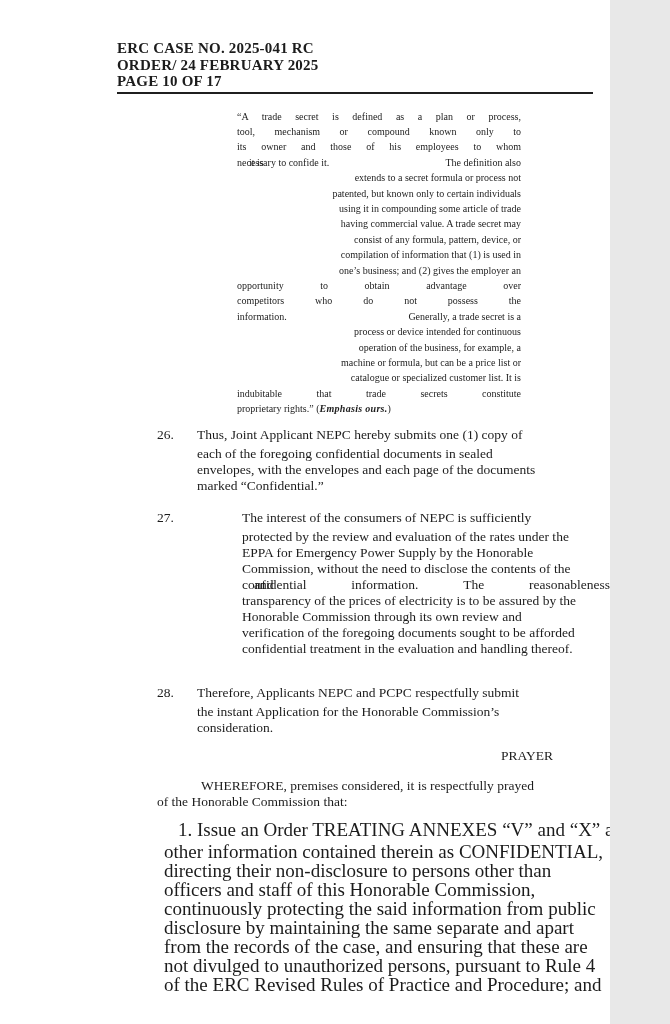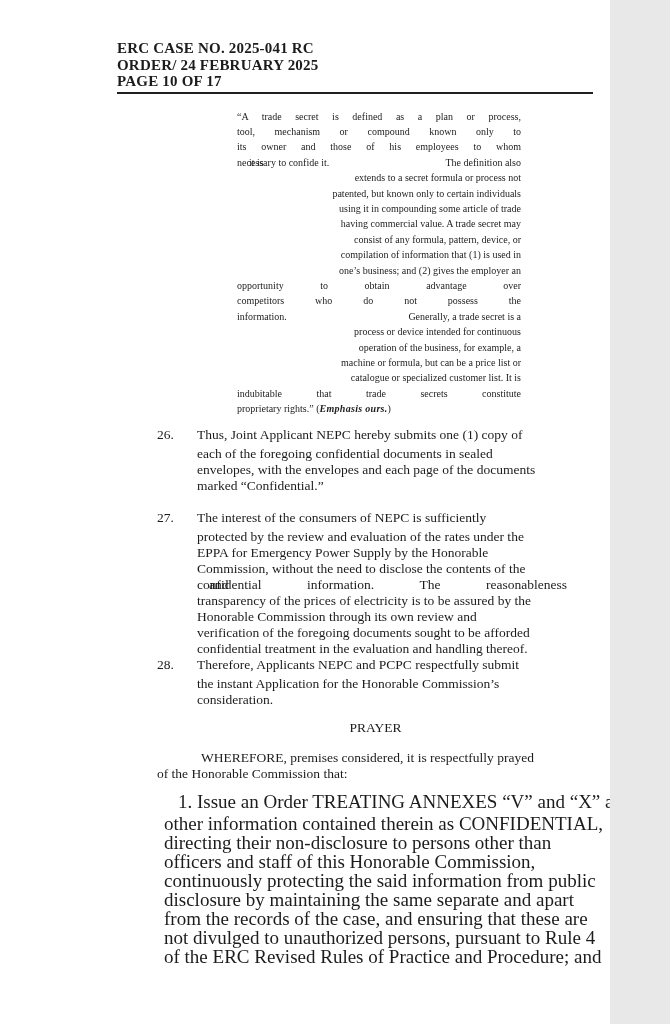--- a/index.html
+++ b/index.html
@@ -21,26 +21,26 @@
   .ln.r{text-align:right;white-space:nowrap;}
   .ln.j{text-align:justify;text-align-last:justify;}
   .ln.s{display:flex;justify-content:space-between;white-space:nowrap;}
   .bi{font-weight:bold;font-style:italic;letter-spacing:0.3px;}
   .ov{position:relative;display:inline-block;}
   .ov .over{position:absolute;left:12px;top:0;white-space:nowrap;}
 
   .paras{font-size:13.5px;line-height:16px;}
   .para{display:flex;margin-left:40px;}
   .para:nth-child(1){margin-top:10px;}
-  .para:nth-child(2){margin-top:16px;}
-  .para:nth-child(3){margin-top:0;}
+  .para:nth-child(2){margin-top:16px;gap:45px;}
+  .para:nth-child(3){margin-top:28px;}
   .para .num{flex:0 0 40px;}
   .para .pbody{width:370px;}
 
-  .prayer{margin:12px 0 0 81px;width:355px;text-align:center;font-size:13.5px;line-height:16px;}
+  .prayer{margin:12px 0 0 81px;width:355px;text-align:right;font-size:13.5px;line-height:16px;}
   .wherefore{margin-left:40px;margin-top:14px;width:400px;font-size:13.5px;line-height:16px;}
   .item1{margin-left:47px;margin-top:12px;width:355px;font-size:19px;line-height:16px;}
 </style>
 </head>
 <body>
 
 <div class="page">
   <div class="content">
 
     <div>

